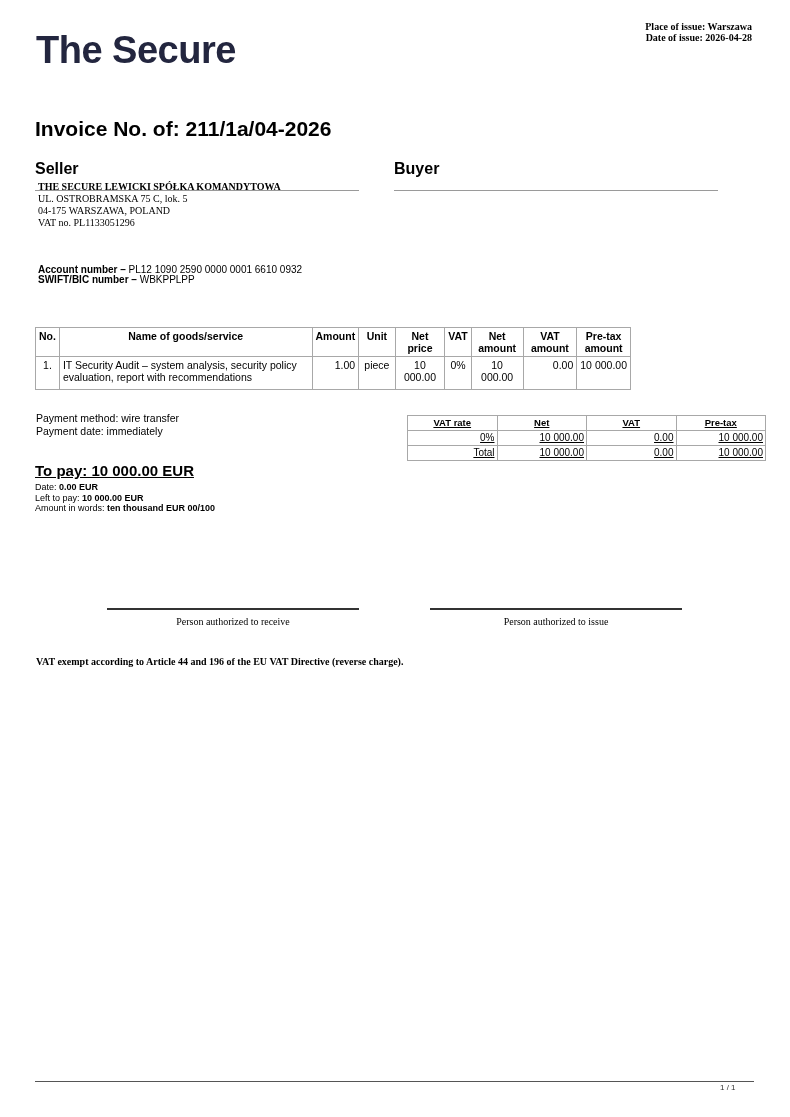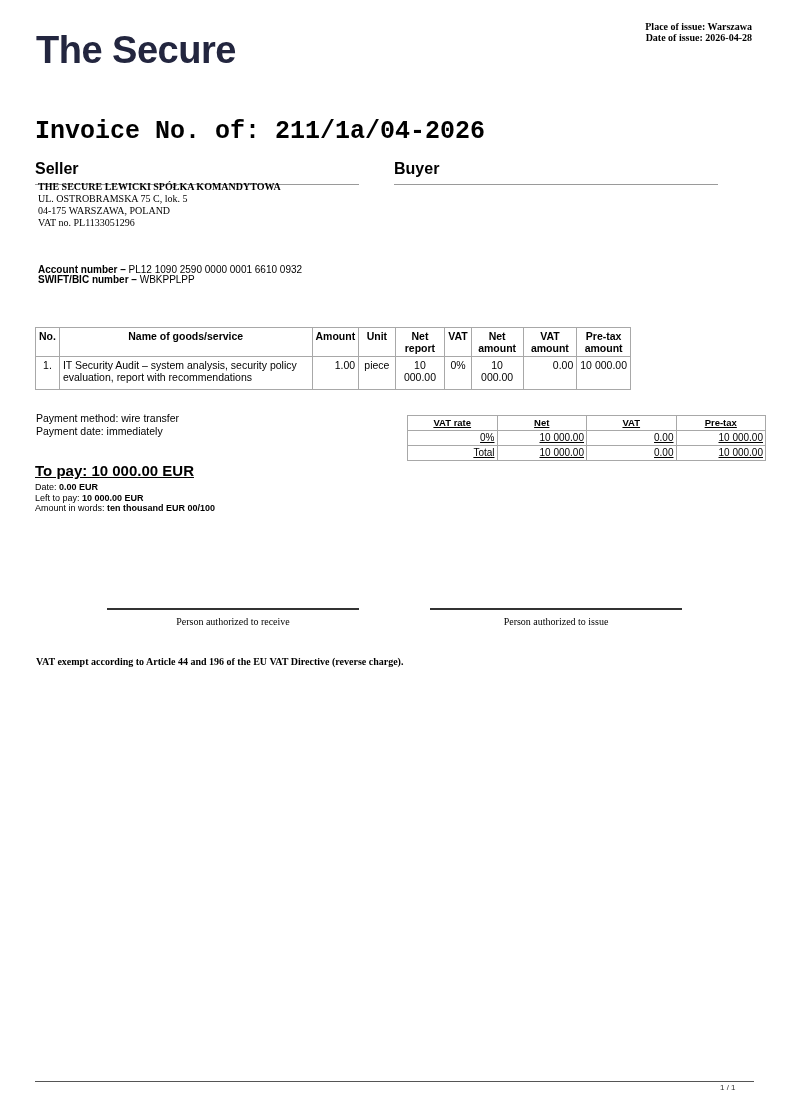--- a/index.html
+++ b/index.html
@@ -6,23 +6,23 @@
   body { width: 790px; height: 1117px; position: relative; overflow: hidden;
          font-family: "Liberation Sans", sans-serif; color: #000; }
   .abs { position: absolute; }
   .serif { font-family: "Liberation Serif", serif; }
 
   .logo { left: 36px; top: 28px; font-size: 38px; font-weight: bold; color: #23263f; letter-spacing: -0.5px; line-height: 44px; }
   .logo-shadow { left: 36px; top: 58px; font-size: 38px; font-weight: bold; color: #f4f4f7; line-height: 44px; transform: scaleY(-0.5); transform-origin: top; z-index: -1; }
 
   .issue { right: 38px; top: 21px; text-align: right; font-size: 10px; font-weight: bold; line-height: 11px; }
 
-  .inv-title { left: 35px; top: 117px; font-size: 25px; font-weight: bold; font-family: Liberation Mono, monospace; }
+  .inv-title { left: 35px; top: 117px; font-size: 21px; font-weight: bold; }
 
-  .sec-head { font-size: 16px; font-weight: bold; border-bottom: 1px solid #9a9a9a; padding-bottom: 6px; line-height: 19px; }
+  .sec-head { font-size: 16px; font-weight: bold; border-bottom: 1px solid #9a9a9a; padding-bottom: 12px; line-height: 19px; }
   .seller-head { left: 35px; top: 159px; width: 324px; }
   .buyer-head { left: 394px; top: 159px; width: 324px; }
 
   .seller-info { left: 38px; top: 181px; font-size: 10px; line-height: 12px; }
   .seller-info .name { font-weight: bold; }
 
   .bank { left: 38px; top: 265px; font-size: 10px; line-height: 10px; }
   .bank b { font-weight: bold; }
 
   table.items { position: absolute; left: 35px; top: 327px; width: 596px; border-collapse: collapse; font-size: 10.5px; }
@@ -96,21 +96,21 @@
       <col style="width:56px">
       <col style="width:59px">
       <col style="width:59px">
   </colgroup>
   <thead>
     <tr>
       <th style="text-align:left">No.</th>
       <th>Name of goods/service</th>
       <th>Amount</th>
       <th>Unit</th>
-      <th>Net report</th>
+      <th>Net price</th>
       <th>VAT</th>
       <th>Net amount</th>
       <th>VAT amount</th>
       <th>Pre-tax amount</th>
     </tr>
   </thead>
   <tbody>
     <tr class="row">
       <td class="c">1.</td>
       <td>IT Security Audit – system analysis, security policy evaluation, report with recommendations</td>

